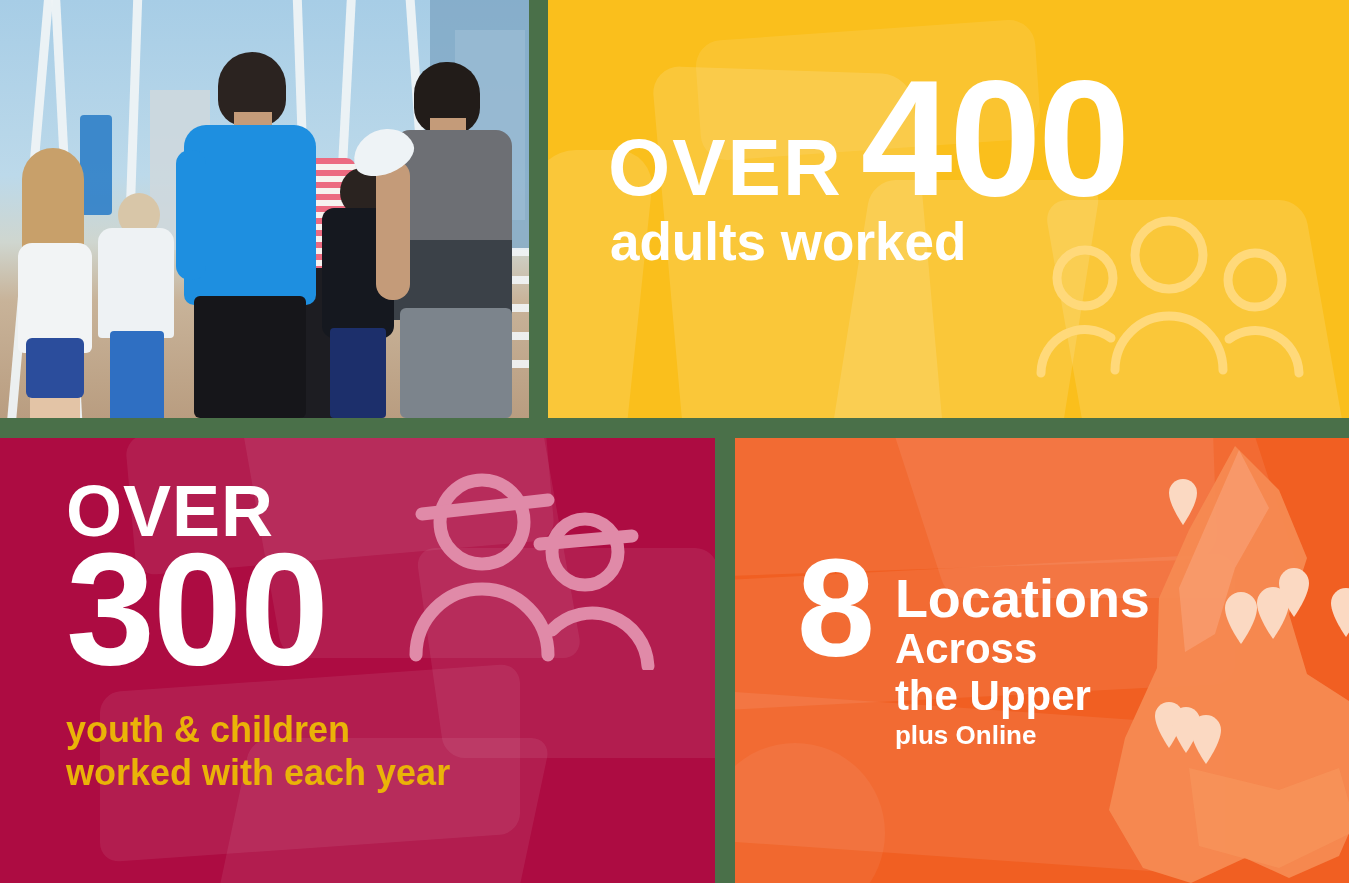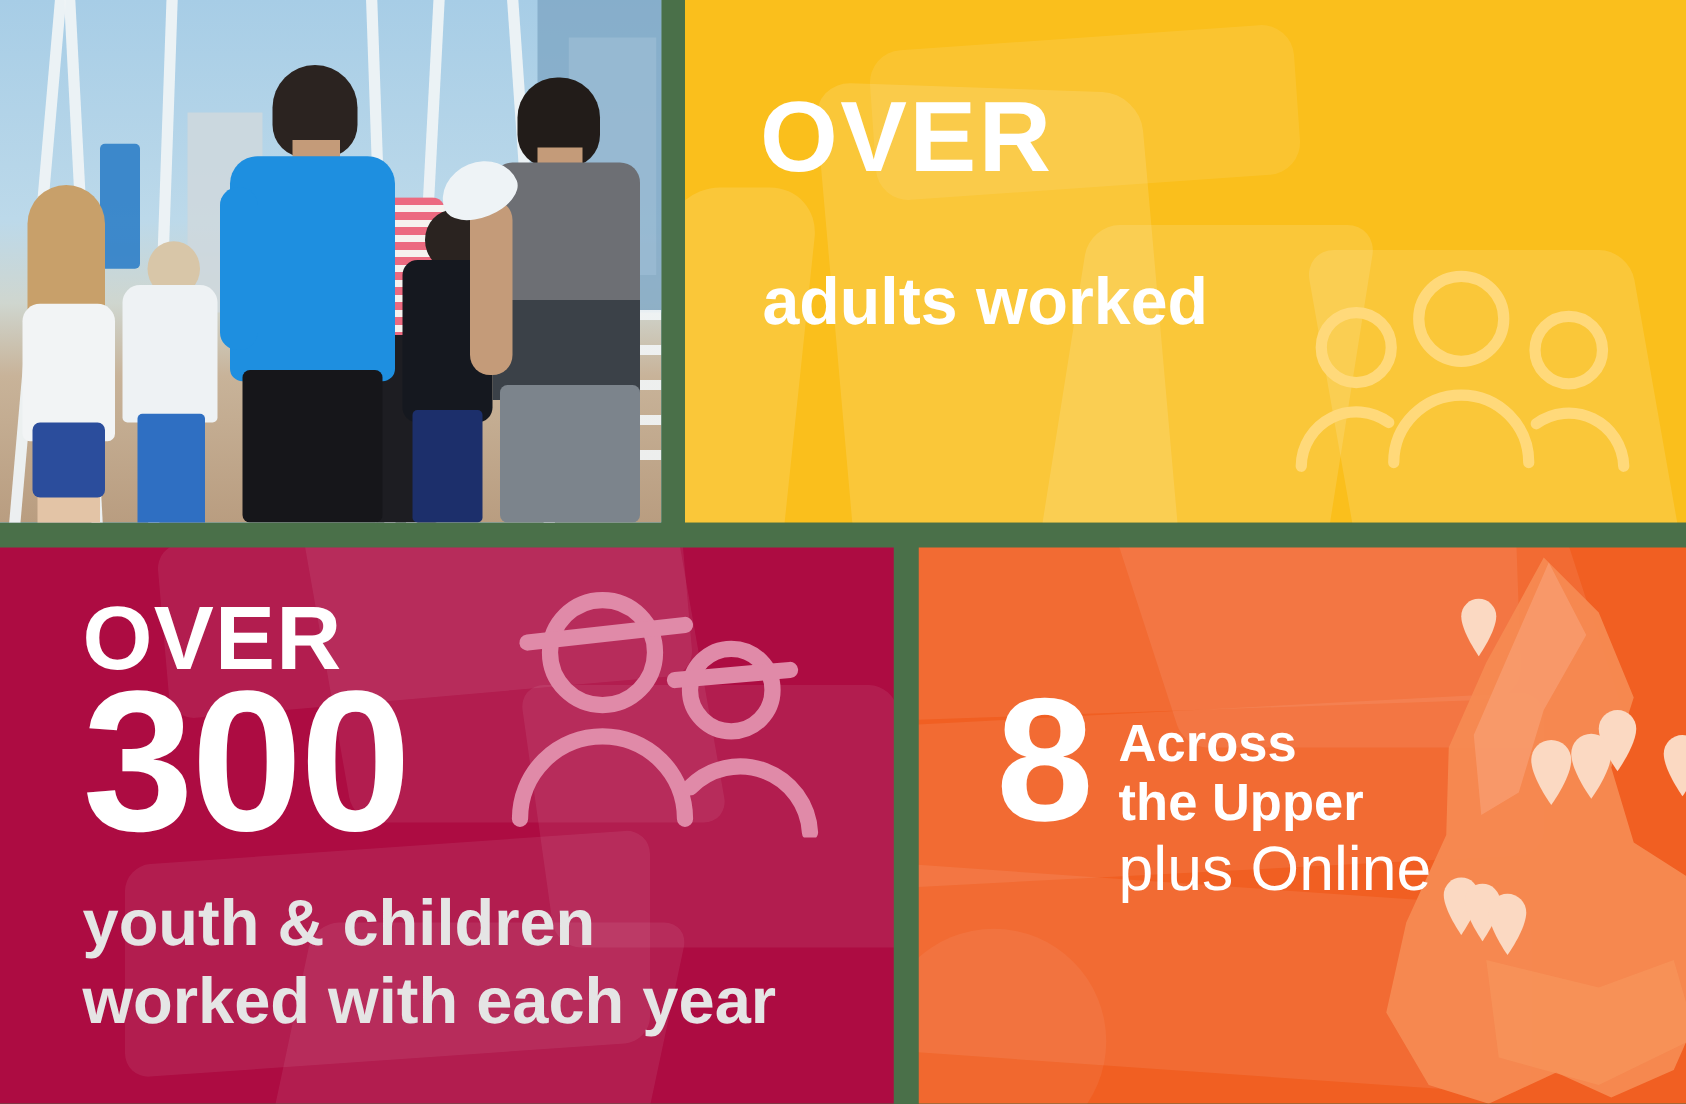--- a/index.html
+++ b/index.html
@@ -103,39 +103,39 @@
   
   #pink { left:0; top:438px; width:715px; height:445px; background:#ad0c42; }
   #pink .rays span { background:rgba(255,255,255,.07); }
   #pink .r1 { left:130px; top:-20px; width:420px; height:140px; transform:rotate(-5deg); border-radius:20px; }
   #pink .r2 { left:260px; top:-40px; width:300px; height:260px; transform:skewX(10deg); border-radius:20px; }
   #pink .r3 { left:100px; top:240px; width:420px; height:170px; transform:skewY(-4deg); border-radius:20px; }
   #pink .r4 { left:230px; top:300px; width:300px; height:200px; transform:skewX(-12deg); border-radius:20px; }
   #pink .r5 { left:430px; top:110px; width:300px; height:210px; transform:skewX(8deg); border-radius:20px; }
   #pink .over { font-size:72px; font-weight:700; color:#fff; letter-spacing:1px; line-height:.98; }
   #pink .big  { font-size:160px; font-weight:700; color:#fff; line-height:.78; letter-spacing:-2px; }
-  #pink .sub  { font-size:52px; font-weight:700; color:#e5e5e5; line-height:1.2; }
+  #pink .sub  { font-size:36px; font-weight:700; color:#eab308; line-height:1.2; }
   #pink .topwrap { position:absolute; left:66px; top:38px; }
   #pink .subwrap { position:absolute; left:66px; top:270px; }
   #kids-icon { position:absolute; left:400px; top:470px; width:265px; height:200px; z-index:2; }
 
   
   #orange { left:735px; top:438px; width:614px; height:445px; background:#f15f22; }
   #orange .rays span { background:rgba(255,255,255,.08); }
   #orange .r1 { left:-40px; top:-20px; width:520px; height:150px; border-radius:26px; transform:rotate(-2deg); }
   #orange .r2 { left:-60px; top:130px; width:560px; height:130px; border-radius:20px; transform:skewY(-3deg); }
   #orange .r3 { left:-30px; top:270px; width:520px; height:150px; border-radius:22px; transform:skewY(4deg); }
   #orange .r4 { left:180px; top:-40px; width:360px; height:200px; transform:skewX(18deg); border-radius:18px; }
   #orange .circ { position:absolute; left:-30px; bottom:-40px; width:180px; height:180px; border-radius:50%; background:rgba(255,255,255,.06); }
   #orange .statrow { position:absolute; left:62px; top:115px; display:flex; align-items:flex-start; }
   #orange .big { font-size:140px; font-weight:700; color:#fff; line-height:.78; letter-spacing:-2px; }
   #orange .txtcol { margin-left:22px; padding-top:18px; }
   #orange .loc  { font-size:54px; font-weight:700; color:#fff; line-height:1; }
   #orange .line { font-size:42px; font-weight:700; color:#fff; line-height:1.12; }
-  #orange .bold { font-size:50px; font-weight:400; color:#fff; line-height:1.15; margin-top:2px; }
+  #orange .bold { font-size:26px; font-weight:700; color:#fff; line-height:1.15; margin-top:2px; }
   #nz-map { position:absolute; right:-20px; top:0; width:330px; height:445px; z-index:1; }
 </style>
 </head>
 <body>
 
 <div id="board">
 
   <div class="panel" id="photo">
     <div class="sky"></div>
     <div class="bldgR"></div>
@@ -205,20 +205,21 @@
         <circle cx="66" cy="68" r="28"></circle>
         <path d="M22 163 a44 44 0 0 1 70 -35"></path>
         <circle cx="236" cy="70" r="27"></circle>
         <path d="M210 129 a44 44 0 0 1 70 34"></path>
       </g>
     </svg>
 
     <div class="content">
       <div class="headline">
         <span class="over">OVER</span>
+        <span class="big">400</span>
       </div>
       <div class="subwrap">
         <div class="sub">adults worked</div>
       </div>
     </div>
   </div>
 
   <div class="panel" id="pink">
     <div class="rays">
       <span class="r1"></span>
@@ -273,20 +274,21 @@
         <path d="M186 430 a16 16 0 0 1 32 0 c0 14 -16 36 -16 36 s-16 -22 -16 -36 z" transform="translate(0,-260)"></path>
         <path d="M240 455 a15 15 0 0 1 30 0 c0 13 -15 34 -15 34 s-15 -21 -15 -34 z" transform="translate(0,-310)"></path>
         <path d="M218 485 a16 16 0 0 1 32 0 c0 14 -16 36 -16 36 s-16 -22 -16 -36 z" transform="translate(0,-320)"></path>
         <path d="M292 485 a15 15 0 0 1 30 0 c0 13 -15 34 -15 34 s-15 -21 -15 -34 z" transform="translate(0,-320)"></path>
       </g>
     </svg>
 
     <div class="content statrow">
       <div class="big">8</div>
       <div class="txtcol">
+        <div class="loc">Locations</div>
         <div class="line">Across</div>
         <div class="line">the Upper</div>
         <div class="bold">plus Online</div>
       </div>
     </div>
   </div>
 
 </div>
 
 </body></html>

